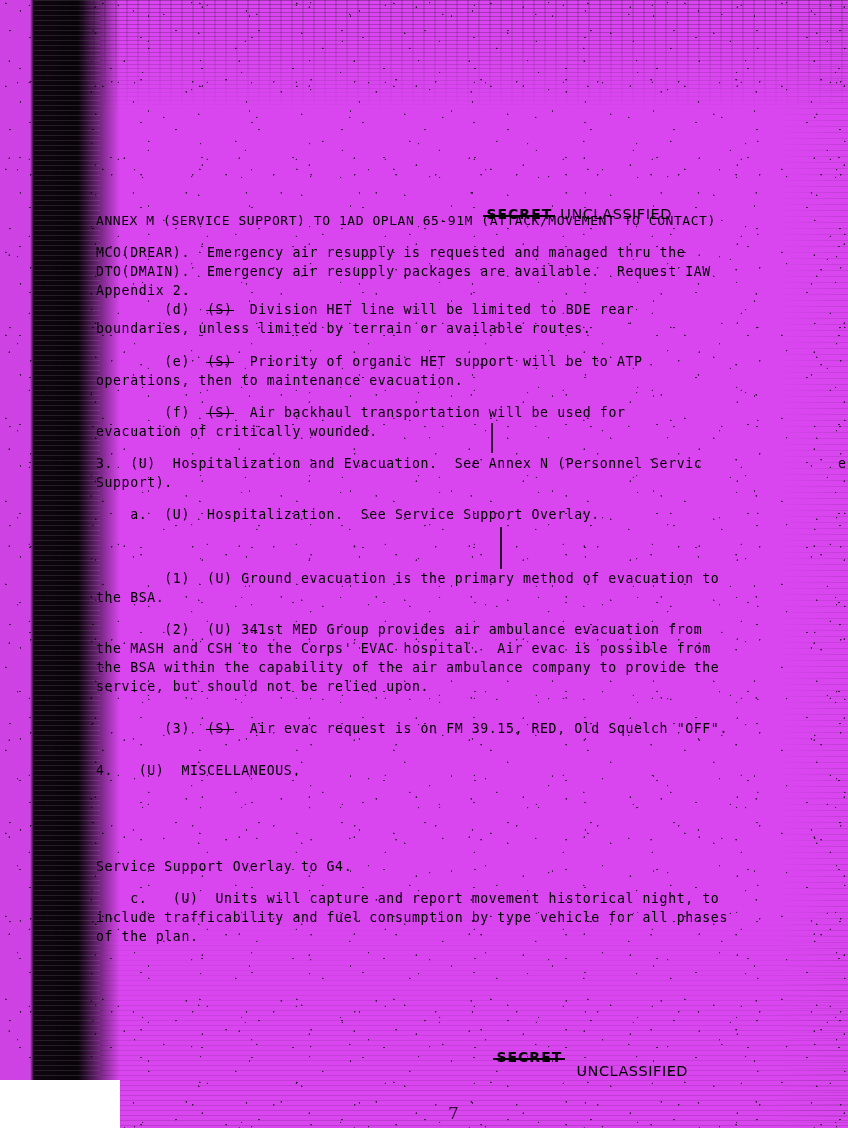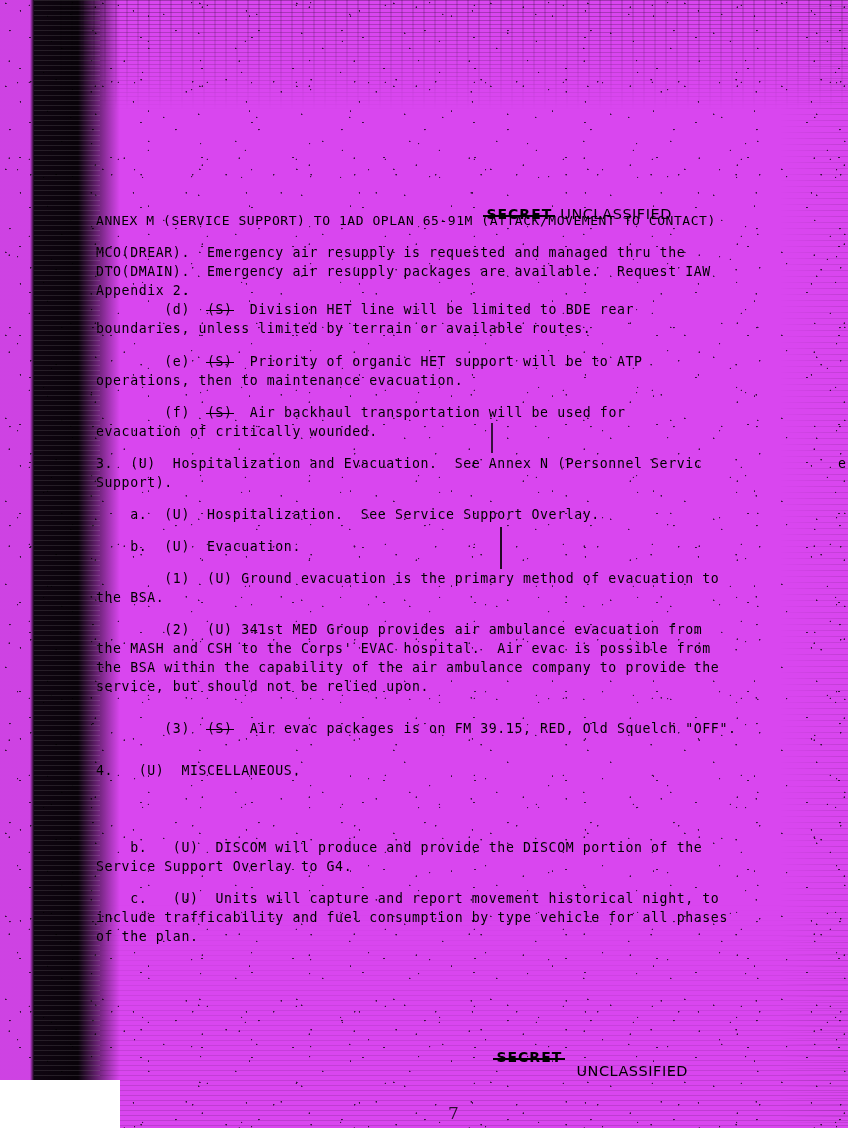--- a/index.html
+++ b/index.html
@@ -241,35 +241,33 @@
     <div class="line" style="left:96px; top:371px;">operations, then to maintenance evacuation.</div>
 
     <div class="line" style="left:96px; top:403px;"><span>        (f)  </span><span class="strike">(S)</span><span>  Air backhaul transportation will be used for</span></div>
     <div class="line" style="left:96px; top:422px;">evacuation of critically wounded.</div>
 
     <div class="line" style="left:96px; top:454px;">3.  (U)  Hospitalization and Evacuation.  See Annex N (Personnel Servic</div>
     <div class="line" style="left:838px; top:454px;">e</div>
     <div class="line" style="left:96px; top:473px;">Support).</div>
 
     <div class="line" style="left:96px; top:505px;">    a.  (U)  Hospitalization.  See Service Support Overlay.</div>
-    <div class="line" style="left:96px; top:537px;">    b.  (U)  Evacuation.</div>
 
     <div class="line" style="left:96px; top:569px;text-align:right;">        (1)  (U) Ground evacuation is the primary method of evacuation to</div>
     <div class="line" style="left:96px; top:588px;">the BSA.</div>
 
     <div class="line" style="left:96px; top:620px;">        (2)  (U) 341st MED Group provides air ambulance evacuation from</div>
     <div class="line" style="left:96px; top:639px;">the MASH and CSH to the Corps' EVAC hospital.  Air evac is possible from</div>
     <div class="line" style="left:96px; top:658px;">the BSA within the capability of the air ambulance company to provide the</div>
     <div class="line" style="left:96px; top:677px;">service, but should not be relied upon.</div>
 
-    <div class="line" style="left:96px; top:719px;"><span>        (3)  </span><span class="strike">(S)</span><span>  Air evac packages is on FM 39.15, RED, Old Squelch "OFF".</span></div>
+    <div class="line" style="left:96px; top:719px;"><span>        (3)  </span><span class="strike">(S)</span><span>  Air evac request is on FM 39.15, RED, Old Squelch "OFF".</span></div>
 
     <div class="line" style="left:96px; top:761px;">4.   (U)  MISCELLANEOUS.</div>
 
-    <div class="line" style="left:96px; top:838px;">    b.   (U)  DISCOM will produce and provide the DISCOM portion of the</div>
     <div class="line" style="left:96px; top:857px;">Service Support Overlay to G4.</div>
 
     <div class="line" style="left:96px; top:889px;">    c.   (U)  Units will capture and report movement historical night, to</div>
     <div class="line" style="left:96px; top:908px;">include trafficability and fuel consumption by type vehicle for all phases</div>
     <div class="line" style="left:96px; top:927px;">of the plan.</div>
 
     <div class="class-row" style="left:444px; top:1029px;">
       <span class="stamp-secret">SECRET</span>
     </div>
     <div class="class-row" style="left:524px; top:1043px;">

